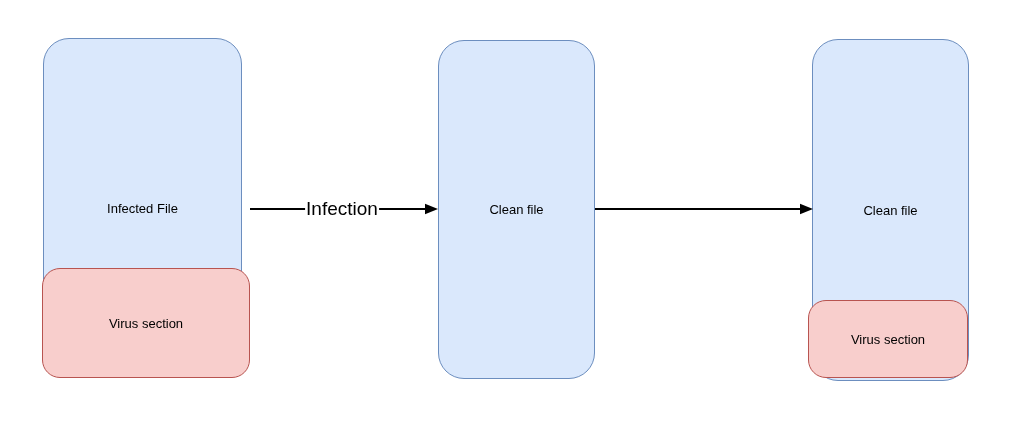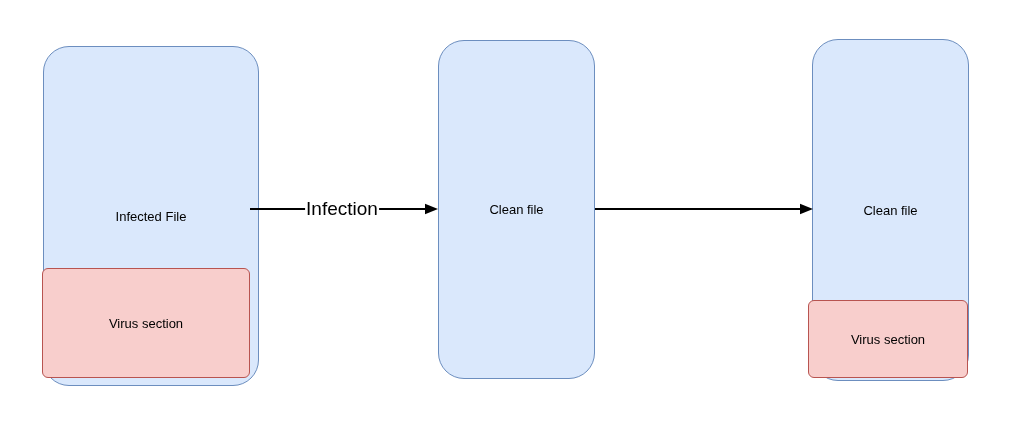--- a/index.html
+++ b/index.html
@@ -34,23 +34,23 @@
     text-align:center;
   }
   .file-node{
     background:var(--file-fill,#dae8fc);
     border:1px solid var(--file-stroke,#6c8ebf);
     border-radius:26px;
   }
   .virus-node{
     background:var(--virus-fill,#f8cecc);
     border:1px solid var(--virus-stroke,#b85450);
-    border-radius:6px;
+    border-radius:18px;
   }
-  #node-infected-file{left:43px;top:46px;width:216px;height:340px;}
+  #node-infected-file{left:43px;top:38px;width:199px;height:340px;}
   #node-virus-left{left:42px;top:268px;width:208px;height:110px;}
   #node-clean-middle{left:438px;top:40px;width:157px;height:339px;}
   #node-clean-right{left:812px;top:39px;width:157px;height:342px;}
   #node-virus-right{left:808px;top:300px;width:160px;height:78px;}
 
   .edges-layer{
     position:absolute;
     left:0;top:0;
     width:1024px;height:437px;
     pointer-events:none;

